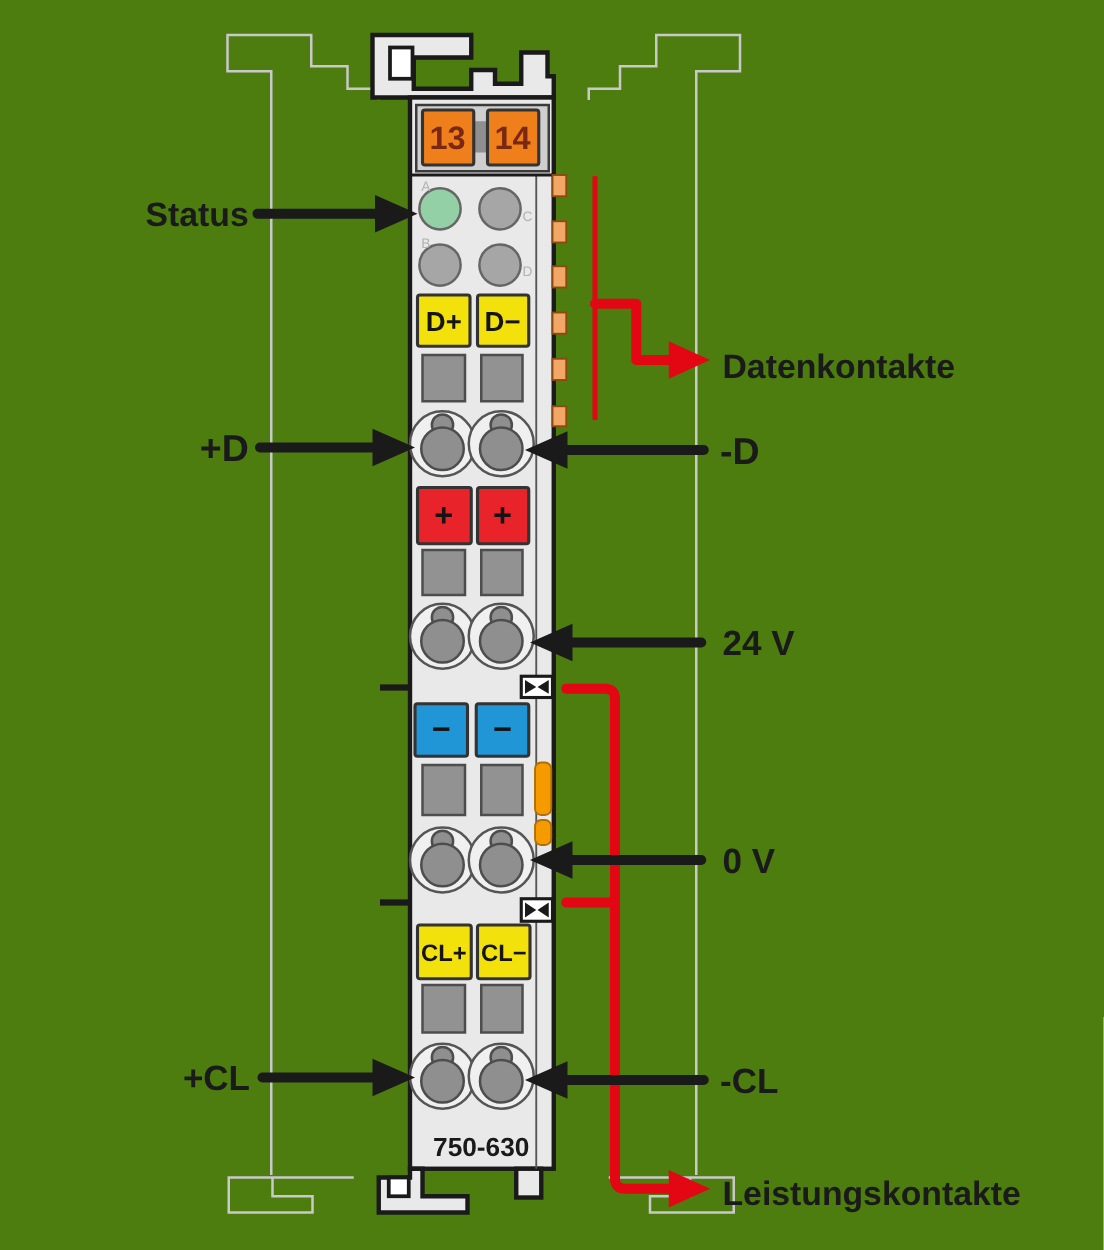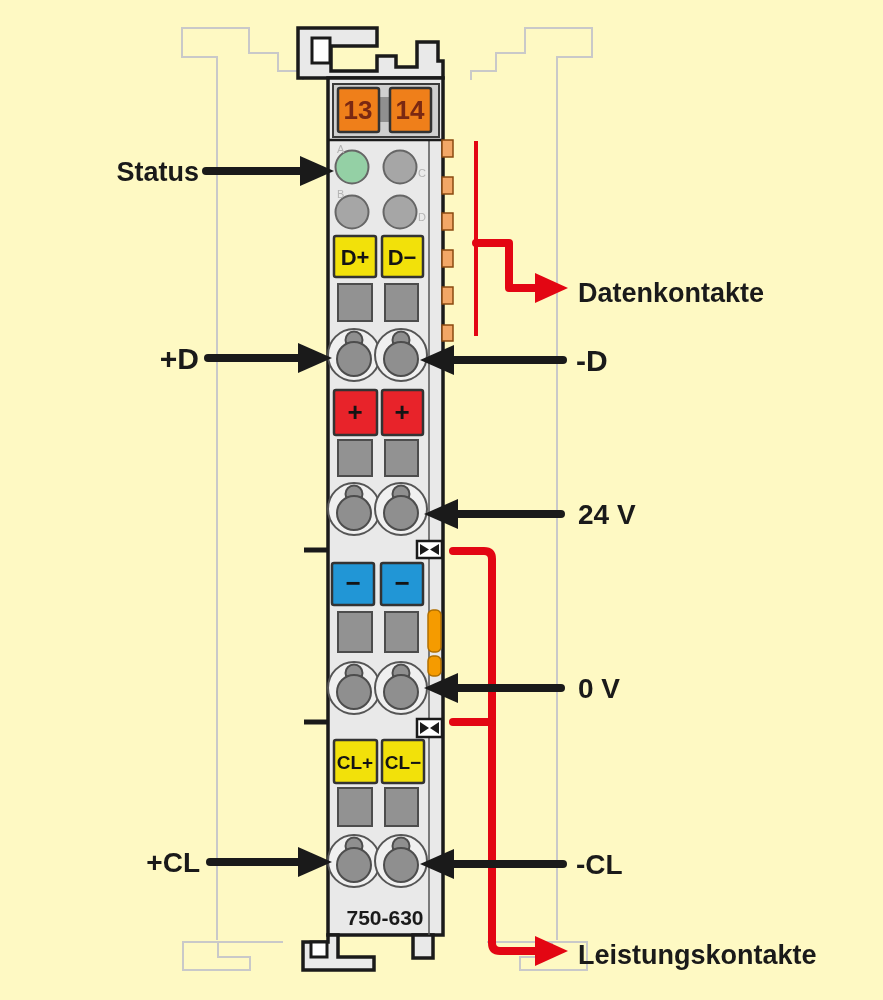--- a/index.html
+++ b/index.html
@@ -1,16 +1,16 @@
 <!DOCTYPE html>
 <html><head>
 <meta charset="utf-8">
 <style>
   html,body{margin:0;padding:0;background:#ffffff;}
-  .stage{position:relative;width:883px;height:1000px;background:#fef9c3;overflow:hidden;
+  .stage{position:relative;width:883px;height:1000px;background:#4d7c0f;overflow:hidden;
          font-family:"Liberation Sans","DejaVu Sans",sans-serif;}
   svg{display:block;}
   text{font-family:"Liberation Sans","DejaVu Sans",sans-serif;}
   .callout{font-weight:bold;fill:#1a1a1a;}
   .marking{font-weight:bold;fill:#141414;}
   .ghost{fill:none;stroke:#c9c9c9;stroke-width:2;}
 </style>
 </head>
 <body>
 

